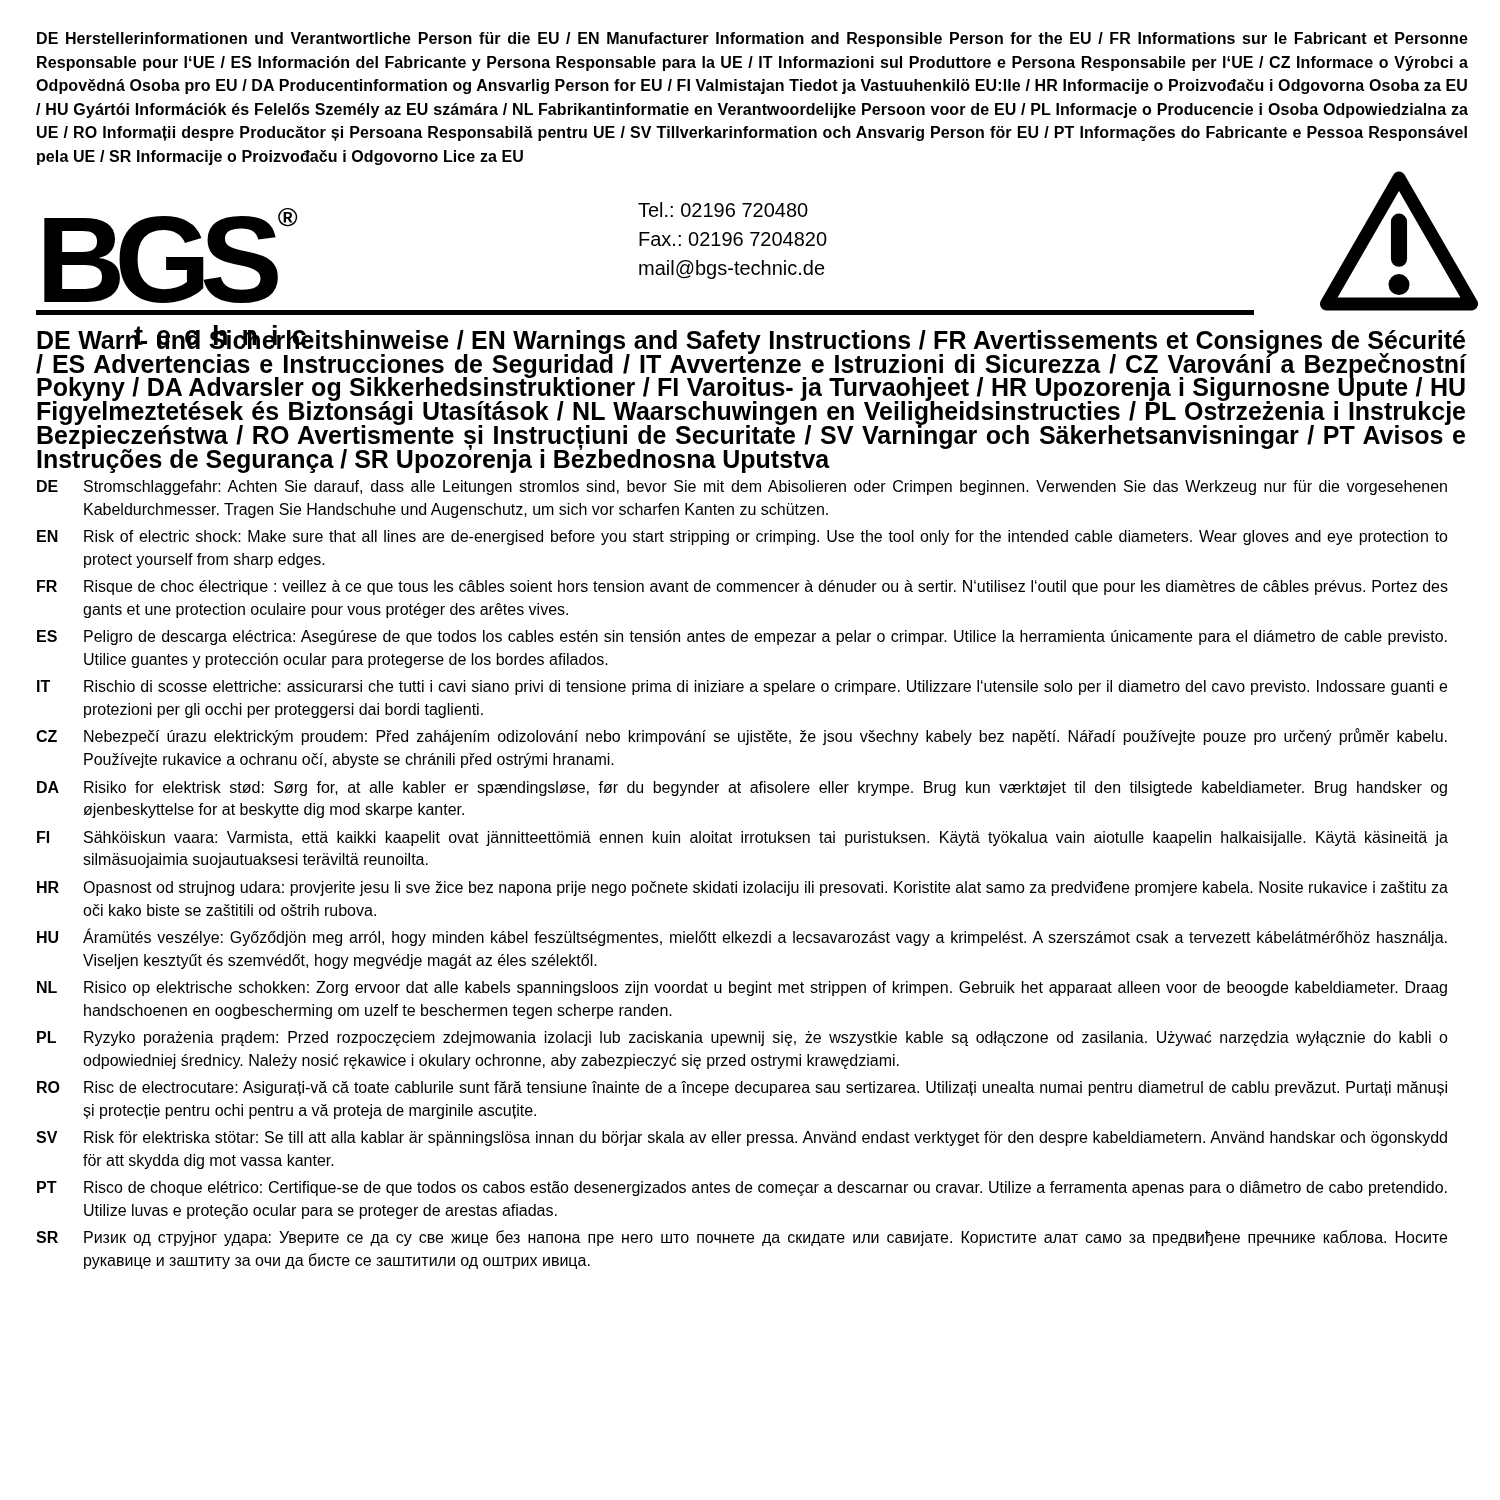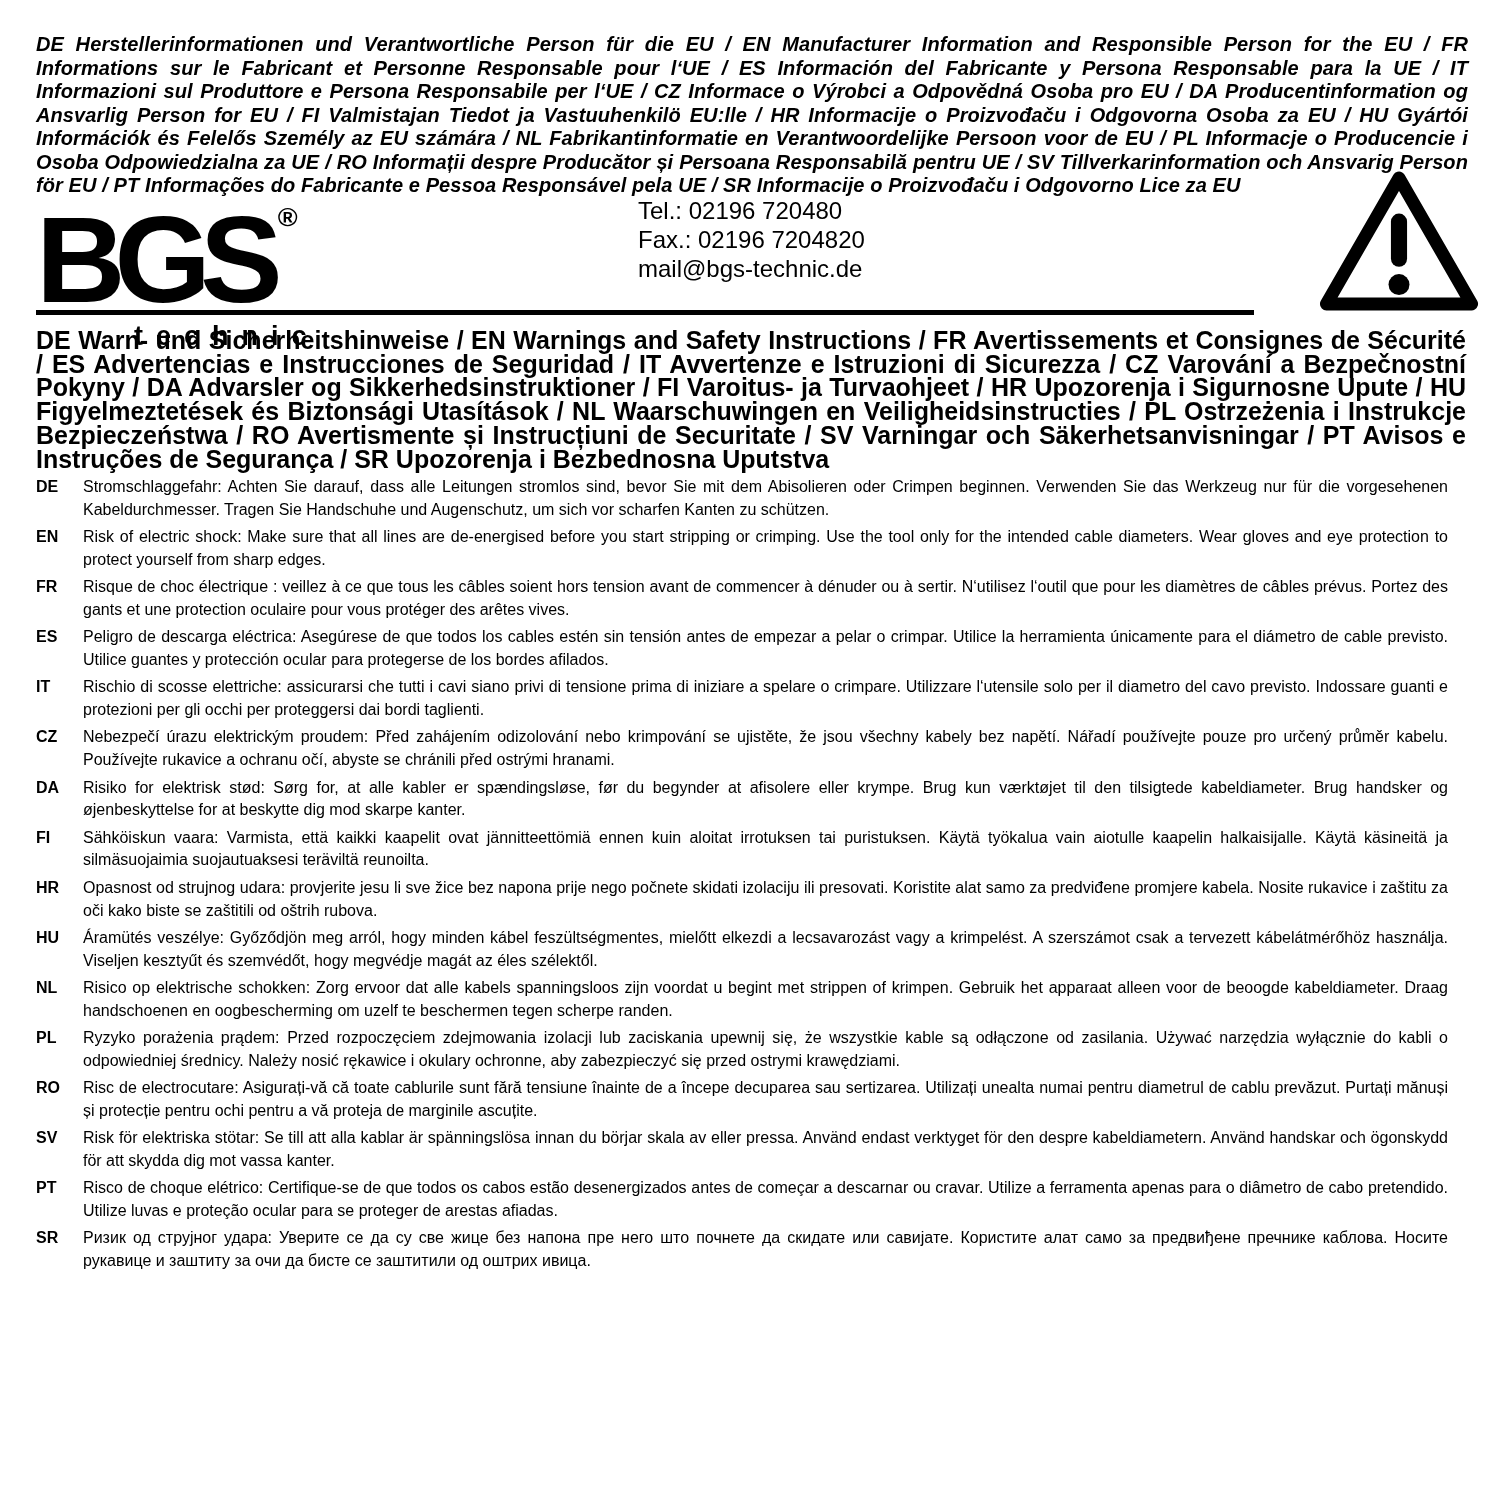--- a/index.html
+++ b/index.html
@@ -8,28 +8,27 @@
     width: 1500px;
     height: 1500px;
     background: #ffffff;
     color: #000000;
     font-family: "Liberation Sans", "DejaVu Sans", sans-serif;
     overflow: hidden;
   }
 
   .top-header {
     position: absolute;
-    left: 36px; top: 33px;
+    left: 36px; top: 27px;
     width: 1432px;
-    font-size: 20px;
+    font-size: 16px;
     font-weight: bold;
     line-height: 23.5px;
     text-align: justify;
     letter-spacing: 0.1px;
-    font-style: italic;
   }
 
   
   .logo {
     position: absolute;
     left: 36px; top: 168px;
     width: 250px; height: 142px;
   }
   .logo-main {
     font-weight: bold;
@@ -58,21 +57,21 @@
 
   .address {
     position: absolute;
     left: 322px; top: 196px;
     font-size: 20px;
     line-height: 29px;
   }
   .contact {
     position: absolute;
     left: 638px; top: 196px;
-    font-size: 24px;
+    font-size: 20px;
     line-height: 29px;
   }
   .website {
     position: absolute;
     left: 916px; top: 247px;
     font-size: 32px;
     font-weight: bold;
     white-space: nowrap;
   }
   .warning-triangle {

